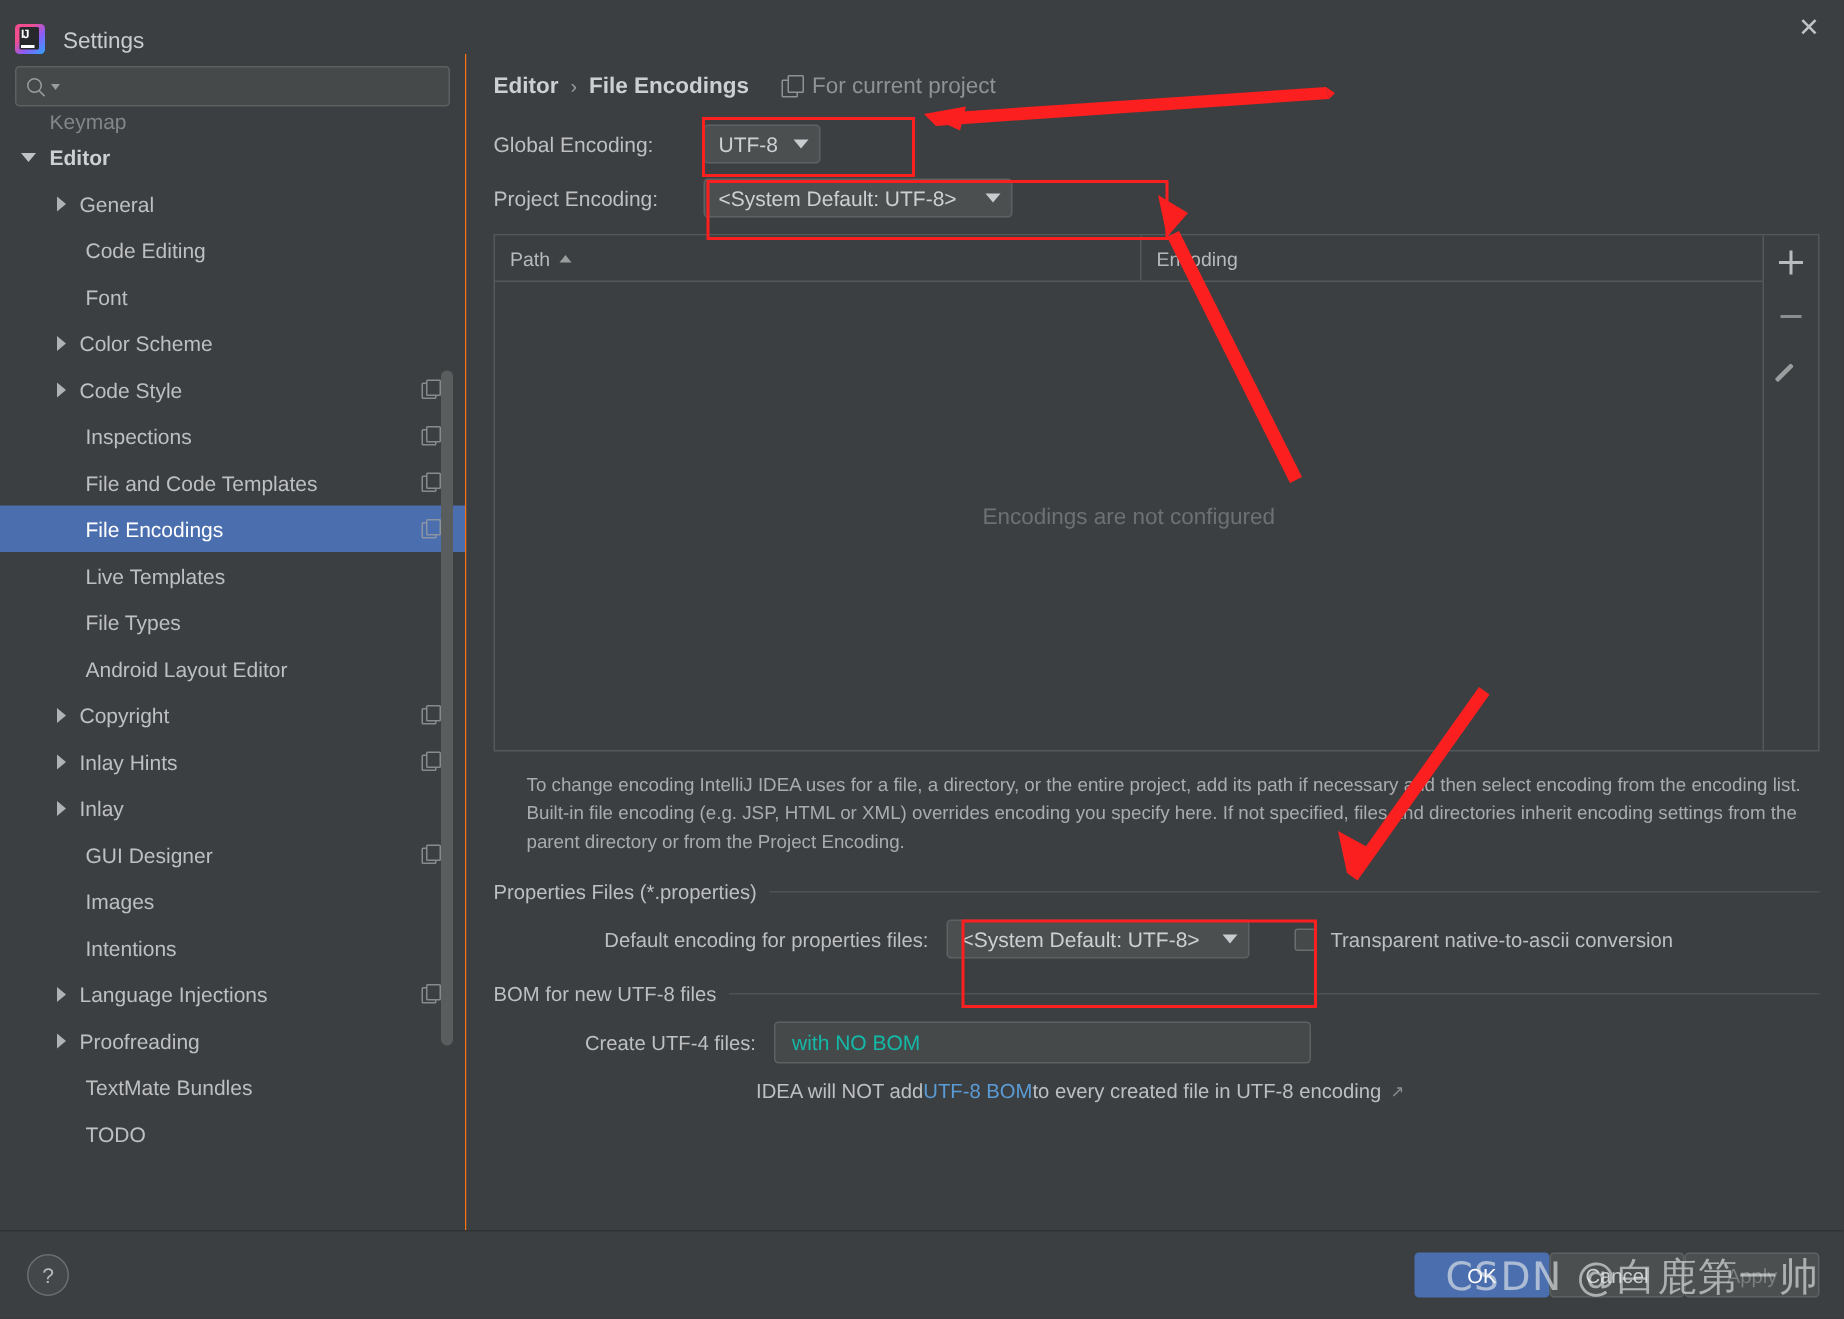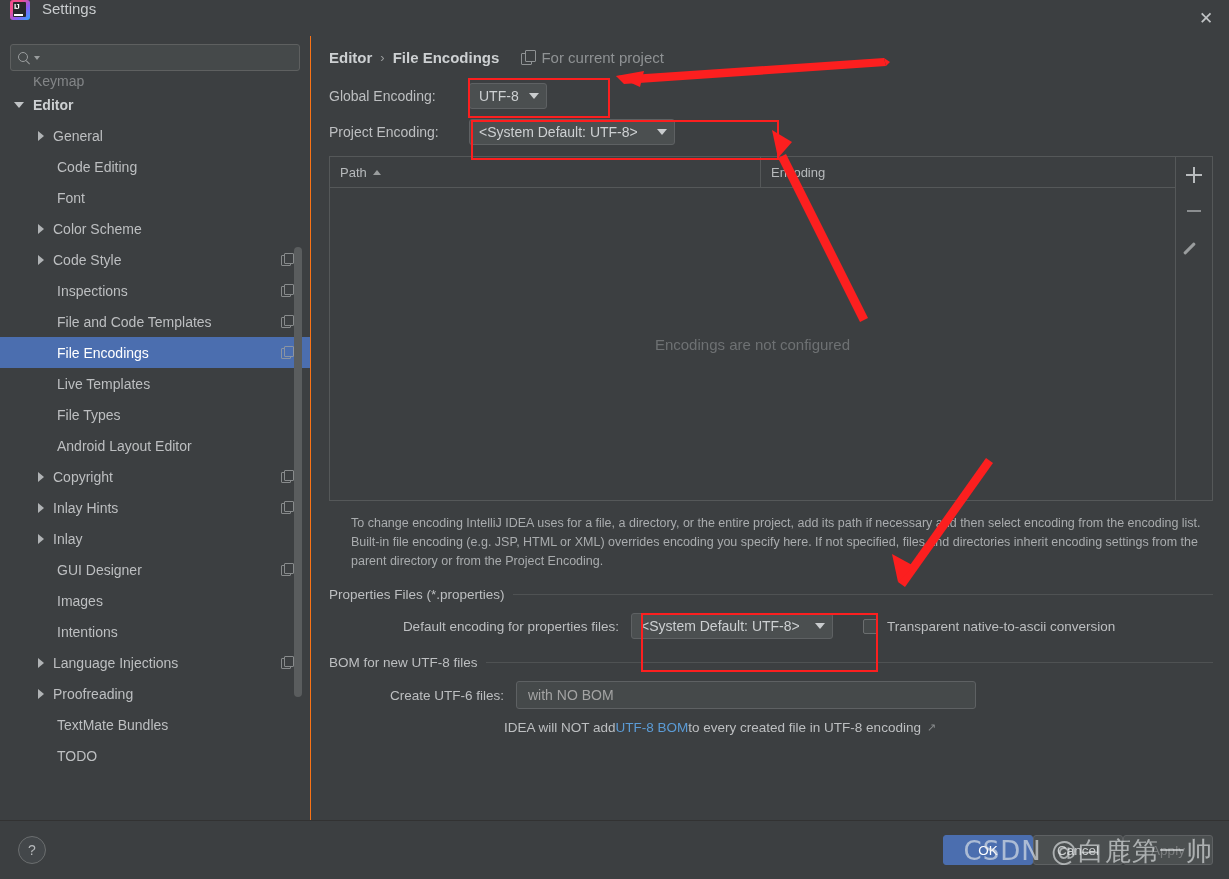--- a/index.html
+++ b/index.html
@@ -17,21 +17,21 @@
   .dialog {
     position: absolute; inset: 0;
     background: #3c3f41;
     display: flex; flex-direction: column;
   }
 
   
   .titlebar {
     height: 36px; flex: 0 0 36px;
     background: #3c3f41;
-    display: flex; align-items: flex-start;
+    display: flex; align-items: flex-end;
     padding-left: 10px;
     position: relative;
   }
   .app-logo {
     width: 20px; height: 20px;
     position: relative; flex: 0 0 20px;
     border-radius: 3px;
     background: linear-gradient(135deg,#f24e8f 0%,#f24e8f 30%,#8b5cf6 62%,#2aa7ff 100%);
     overflow: hidden;
   }
@@ -283,23 +283,23 @@
   }
   .chk-wrap { display: flex; align-items: center; gap: 9px; margin-left: 30px; cursor: pointer; }
   .chk {
     width: 15px; height: 15px; box-sizing: border-box;
     border: 1px solid #6b6e6f; border-radius: 2px; background: #45494a;
   }
   .chk-label { font-size: 13.5px; color: #bdbfc1; }
 
   .wide-combo {
     background: #45494a; border: 1px solid #5e6163; border-radius: 3px;
-    height: 28px; width: 460px; box-sizing: border-box;
+    height: 28px; width: 358px; box-sizing: border-box;
     display: flex; align-items: center; justify-content: space-between;
-    padding: 0 9px 0 11px; color: #a3a3a3; font-size: 14px; cursor: pointer;
+    padding: 0 9px 0 11px; color: #14b8a6; font-size: 14px; cursor: pointer;
   }
   .hint-row { padding-top: 11px; font-size: 13.5px; color: #bdbfc1; display:flex; align-items:center; }
   .hint-row .pad { width: 175px; flex: 0 0 175px; }
   .link { color: #5b9bd5; cursor: pointer; }
   .ext-arrow { margin-left: 6px; color: #8a8d8f; font-size: 11px; }
 
   
   .footer {
     height: 58px; flex: 0 0 58px;
     background: #3c3f41;
@@ -543,21 +543,21 @@
           </span>
         </div>
       </div>
 
       <div class="group">
         <div class="group-head">
           <span>BOM for new UTF-8 files</span>
           <span class="rule"></span>
         </div>
         <div class="group-body">
-          <span class="field-label" style="width:175px;flex:0 0 175px;">Create UTF-6 files:</span>
+          <span class="field-label" style="width:175px;flex:0 0 175px;">Create UTF-4 files:</span>
           <span class="wide-combo">
             <span>with NO BOM</span>
             <span class="arw"></span>
           </span>
         </div>
         <div class="hint-row">
           <span class="pad"></span>
           <span>IDEA will NOT add </span>
           <span class="link">UTF-8 BOM</span>
           <span> to every created file in UTF-8 encoding</span>

